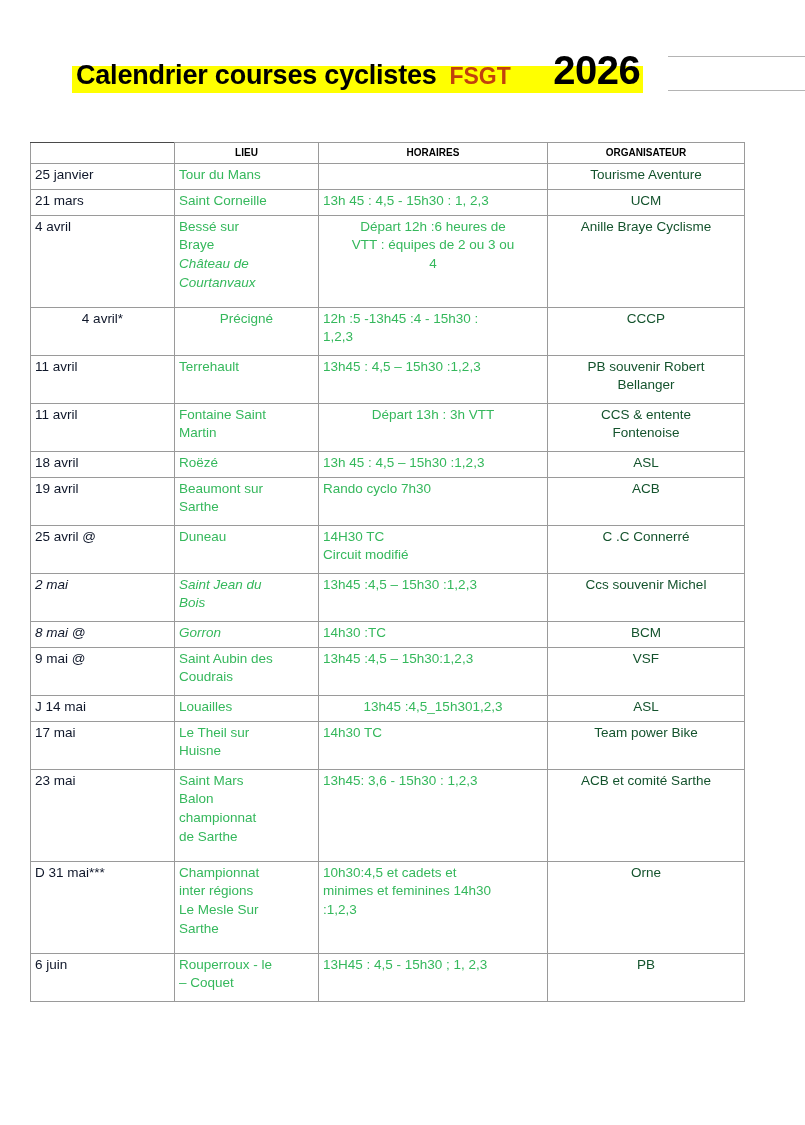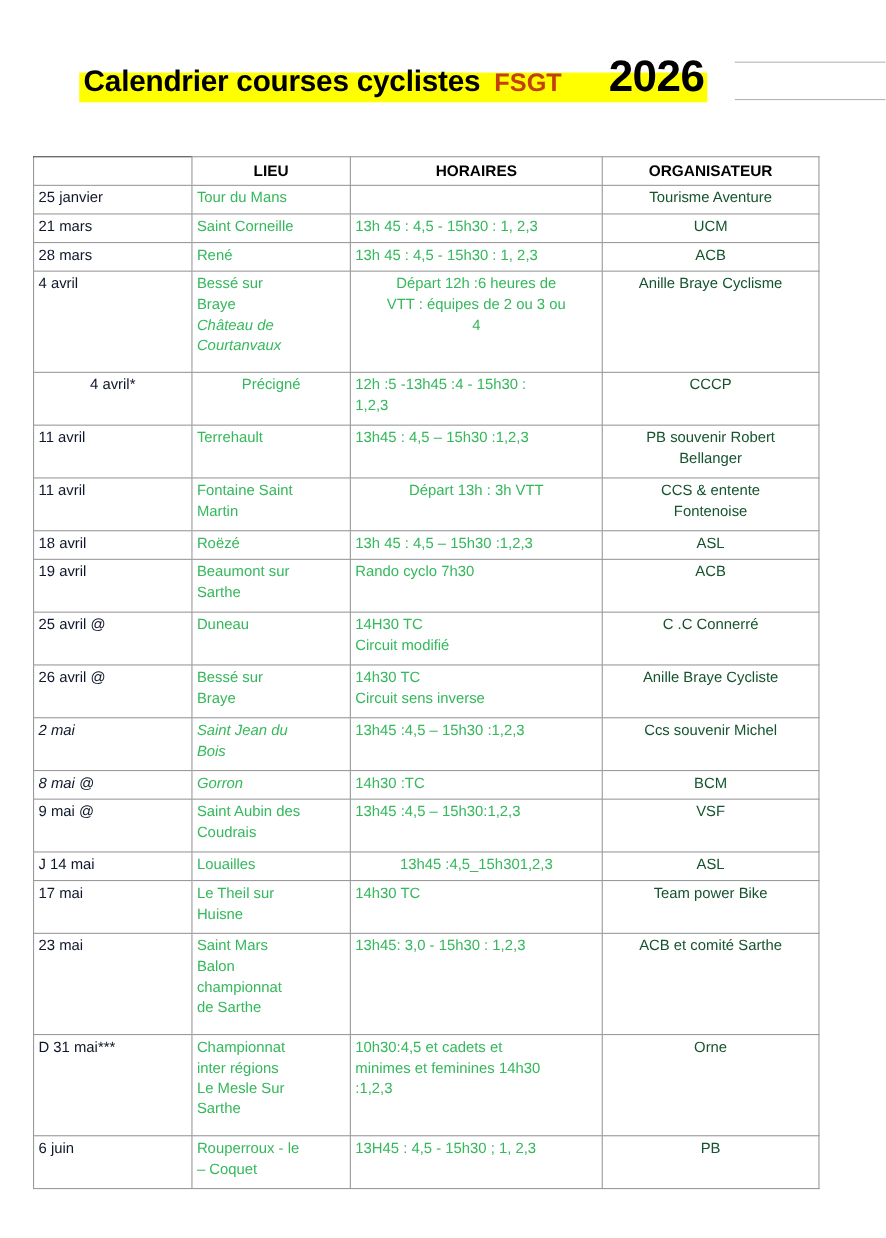--- a/index.html
+++ b/index.html
@@ -87,21 +87,21 @@
     padding: 2px 4px 3px 4px;
     vertical-align: top;
     font-size: 13.5px;
     line-height: 1.38;
     white-space: pre-line;
   }
   #calendar-table thead th {
     text-align: center;
     font-weight: bold;
     color: #000000;
-    font-size: 14px;
+    font-size: 10px;
     padding-top: 3px;
     padding-bottom: 3px;
   }
   #calendar-table thead th.blank { border-top-color: #4a4a4a; }
 
   td.date  { color: #0f172a; font-size: 14px; }
   td.lieu  { color: #35b85c; font-size: 14px; }
   td.hor   { color: #35b85c; font-size: 13px; }
   td.org   { color: #14532d; font-size: 14px; text-align: center; }
 
@@ -147,26 +147,20 @@
         <td class="hor"></td>
         <td class="org">Tourisme Aventure</td>
       </tr>
       <tr>
         <td class="date minh-1">21 mars</td>
         <td class="lieu">Saint Corneille</td>
         <td class="hor">13h 45 : 4,5   - 15h30 : 1, 2,3</td>
         <td class="org">UCM</td>
       </tr>
       <tr>
-        <td class="date minh-1">28 mars</td>
-        <td class="lieu">René</td>
-        <td class="hor">13h 45 : 4,5   - 15h30 : 1, 2,3</td>
-        <td class="org">ACB</td>
-      </tr>
-      <tr>
         <td class="date minh-4">4 avril</td>
         <td class="lieu"><span>Bessé sur</span>
 <span>Braye</span>
 <span class="italic">Château de</span>
 <span class="italic">Courtanvaux</span></td>
         <td class="hor center">Départ 12h :6 heures de
 VTT : équipes de 2 ou 3 ou
 4</td>
         <td class="org">Anille Braye Cyclisme</td>
       </tr>
@@ -206,28 +200,20 @@
         <td class="org">ACB</td>
       </tr>
       <tr>
         <td class="date minh-2">25 avril @</td>
         <td class="lieu">Duneau</td>
         <td class="hor big">14H30  TC
 Circuit modifié</td>
         <td class="org">C .C Connerré</td>
       </tr>
       <tr>
-        <td class="date minh-2">26 avril @</td>
-        <td class="lieu">Bessé sur
-Braye</td>
-        <td class="hor big">14h30 TC
-Circuit sens inverse</td>
-        <td class="org">Anille Braye Cycliste</td>
-      </tr>
-      <tr>
         <td class="date italic minh-2">2 mai</td>
         <td class="lieu italic">Saint Jean du
 Bois</td>
         <td class="hor">13h45 :4,5 – 15h30 :1,2,3</td>
         <td class="org">Ccs souvenir Michel</td>
       </tr>
       <tr>
         <td class="date italic minh-1">8 mai @</td>
         <td class="lieu italic">Gorron</td>
         <td class="hor">14h30 :TC</td>
@@ -252,21 +238,21 @@
 Huisne</td>
         <td class="hor">14h30 TC</td>
         <td class="org">Team power Bike</td>
       </tr>
       <tr>
         <td class="date minh-4">23 mai</td>
         <td class="lieu">Saint Mars
 Balon
 championnat
 de Sarthe</td>
-        <td class="hor">13h45: 3,0  - 15h30 : 1,2,3</td>
+        <td class="hor">13h45: 3,6  - 15h30 : 1,2,3</td>
         <td class="org">ACB et comité Sarthe</td>
       </tr>
       <tr>
         <td class="date minh-4">D 31 mai***</td>
         <td class="lieu">Championnat
 inter régions
 Le Mesle Sur
 Sarthe</td>
         <td class="hor">10h30:4,5 et cadets et
 minimes et feminines 14h30

